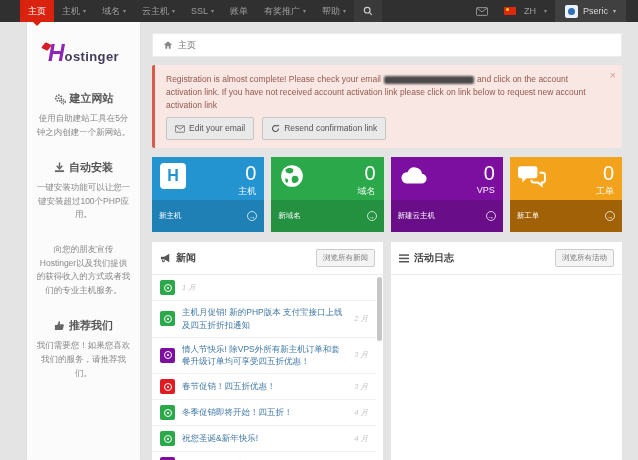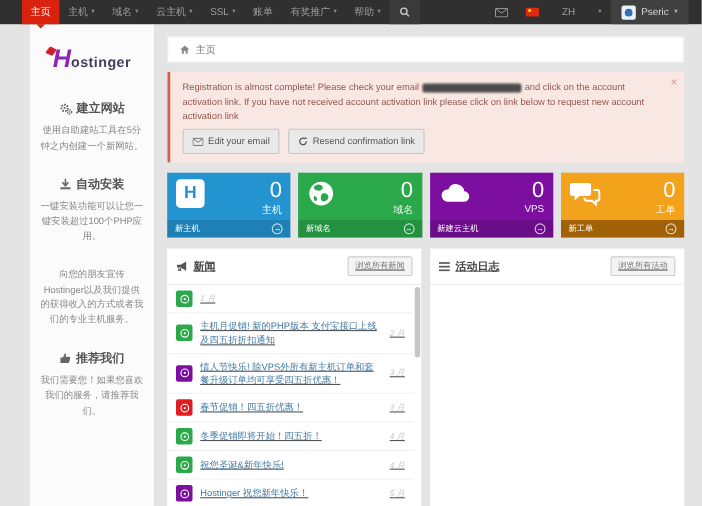--- a/index.html
+++ b/index.html
@@ -9,21 +9,21 @@
   
   .navbar { position:relative; z-index:10; height:22px; background:#303030; display:flex; align-items:stretch; font-size:9px; color:#9e9e9e; }
   .nav-left { display:flex; margin-left:20px; }
   .nav-item { display:flex; align-items:center; gap:3px; padding:0 8px; cursor:pointer; white-space:nowrap; }
   .nav-item.active { background:#d9230f; color:#fff; position:relative; }
   .nav-item.active::after { content:''; position:absolute; left:50%; bottom:-8px; margin-left:-4px; border:4px solid transparent; border-top-color:#d9230f; }
   .caret { font-size:6px; line-height:1; opacity:.8; }
   .search-btn { width:28px; background:#3a3a3a; display:flex; align-items:center; justify-content:center; cursor:pointer; }
   .nav-right { margin-left:auto; display:flex; align-items:stretch; margin-right:12px; }
   .nav-ico-btn { display:flex; align-items:center; padding:0 8px; cursor:pointer; }
-  .lang { display:flex; align-items:center; gap:21px; padding:0 8px; cursor:pointer; }
+  .lang { display:flex; align-items:center; gap:8px; padding:0 8px; cursor:pointer; }
   .flag { width:12px; height:8px; background:#de2910; position:relative; border-radius:1px; }
   .flag::after { content:''; position:absolute; left:2px; top:1px; width:3px; height:3px; background:#ffde00; border-radius:50%; }
   .user { display:flex; align-items:center; gap:5px; background:#404040; padding:0 10px; color:#d8d8d8; cursor:pointer; }
   .avatar { width:13px; height:13px; border-radius:2px; background:#e9f1fb; display:flex; align-items:center; justify-content:center; }
   .avatar::after { content:''; width:7px; height:7px; border-radius:50%; background:#2e6fb5; }
 
   
   .page { display:flex; gap:12px; padding:0 16px 0 27px; height:438px; }
   .sidebar { width:113px; background:#fbfbfb; text-align:center; padding-top:14px; box-shadow:0 0 2px rgba(0,0,0,.08); }
   .main { flex:1; display:flex; flex-direction:column; min-width:0; }
@@ -48,30 +48,30 @@
   .alert-buttons { display:flex; gap:8px; margin-top:6px; }
   .alert-btn { display:flex; align-items:center; gap:4px; background:#e9e9e9; border:1px solid #c6c6c6; border-radius:2px; color:#555; font-size:8.5px; padding:4px 8px; cursor:pointer; }
 
   
   .tiles { display:flex; gap:7px; margin-top:9px; }
   .tile { flex:1; color:#fff; cursor:pointer; }
   .tile-body { height:43px; padding:6px 8px 4px; display:flex; justify-content:space-between; }
   .tile-right { text-align:right; }
   .tile-count { font-size:20px; font-weight:300; line-height:1; }
   .tile-label { font-size:9px; margin-top:2px; opacity:.95; }
-  .tile-footer { height:16px; display:flex; align-items:center; justify-content:space-between; padding:0 7px; font-size:7.5px; }
+  .tile-footer { height:32px; display:flex; align-items:center; justify-content:space-between; padding:0 7px; font-size:7.5px; }
   .tile-arrow { width:10px; height:10px; border:1px solid rgba(255,255,255,.75); border-radius:50%; display:flex; align-items:center; justify-content:center; font-size:7px; line-height:1; }
   .tile-blue  .tile-body{background:#2494d1} .tile-blue  .tile-footer{background:#1f80b6}
   .tile-green .tile-body{background:#2ba84a} .tile-green .tile-footer{background:#23913f}
   .tile-purple .tile-body{background:#7c0fa0} .tile-purple .tile-footer{background:#690d89}
   .tile-orange .tile-body{background:#f2a31b} .tile-orange .tile-footer{background:#a16207}
   .htile-icon { width:26px; height:26px; background:#fff; border-radius:4px; display:flex; align-items:center; justify-content:center; font-weight:bold; font-size:16px; color:#2494d1; }
 
   
-  .panels { display:flex; gap:8px; margin-top:10px; flex:1; min-height:0;text-decoration:underline; }
+  .panels { display:flex; gap:8px; margin-top:10px; flex:1; min-height:0; }
   .panel { flex:1; background:#fff; display:flex; flex-direction:column; min-width:0; }
   .panel-header { display:flex; align-items:center; gap:5px; padding:7px 8px; border-bottom:1px solid #ededed; }
   .panel-title { font-size:10px; font-weight:bold; color:#444; }
   .browse-btn { margin-left:auto; font-size:7.5px; color:#777; background:#f4f4f4; border:1px solid #ccc; border-radius:2px; padding:3px 6px; cursor:pointer; white-space:nowrap; }
   .news-list { position:relative; flex:1; overflow:hidden; padding-right:7px; }
   .news-item { display:flex; align-items:center; gap:7px; padding:5px 8px; border-bottom:1px solid #f1f1f1; }
   .news-icon { width:15px; height:15px; border-radius:2px; flex:none; display:flex; align-items:center; justify-content:center; }
   .ring { width:8px; height:8px; border:1px solid #fff; border-radius:50%; position:relative; }
   .ring::after { content:''; position:absolute; left:2px; top:2px; right:2px; bottom:2px; background:#fff; border-radius:50%; }
   .news-title { flex:1; font-size:8.5px; line-height:1.5; color:#4179a5; cursor:pointer; }

